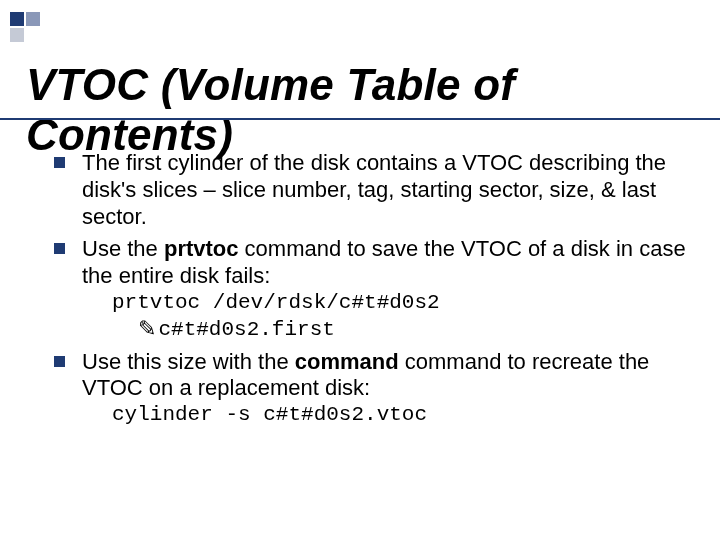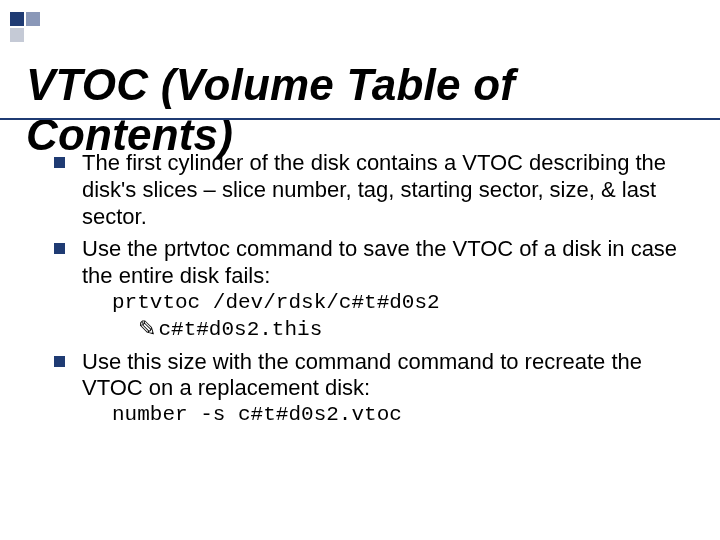--- a/index.html
+++ b/index.html
@@ -86,21 +86,21 @@
     font-size: 21px;
     line-height: 1.22;
   }
   .arrow {
     font-family: Arial, sans-serif;
     font-size: 22px;
     display: inline-block;
     vertical-align: -1px;
     margin-right: 2px;
   }
-  b { font-weight: normal; }
+  b { font-weight: bold; }
 </style>
 </head>
 <body>
 
 <div class="slide">
 
   <div class="corner-deco">
     <div class="sq sq1"></div>
     <div class="sq sq2"></div>
     <div class="sq sq3"></div>
@@ -113,23 +113,23 @@
   <div class="body">
 
     <div class="bullet">
       <span>The first cylinder of the disk contains a VTOC describing the disk's slices – slice number, tag, starting sector, size, &amp; last sector.</span>
     </div>
 
     <div class="bullet">
       <span>Use the </span><b>prtvtoc</b><span> command to save the VTOC of a disk in case the entire disk fails:</span>
       <div class="sub">prtvtoc /dev/rdsk/c#t#d0s2</div>
       <div class="sub2">
-        <span class="arrow">✎</span><span>c#t#d0s2.this</span>
+        <span class="arrow">✎</span><span>c#t#d0s2.first</span>
       </div>
     </div>
 
     <div class="bullet">
       <span>Use this size with the </span><b>command</b><span> command to recreate the VTOC on a replacement disk:</span>
-      <div class="sub">number -s c#t#d0s2.vtoc</div>
+      <div class="sub">cylinder -s c#t#d0s2.vtoc</div>
     </div>
 
   </div>
 </div>
 
 </body></html>

